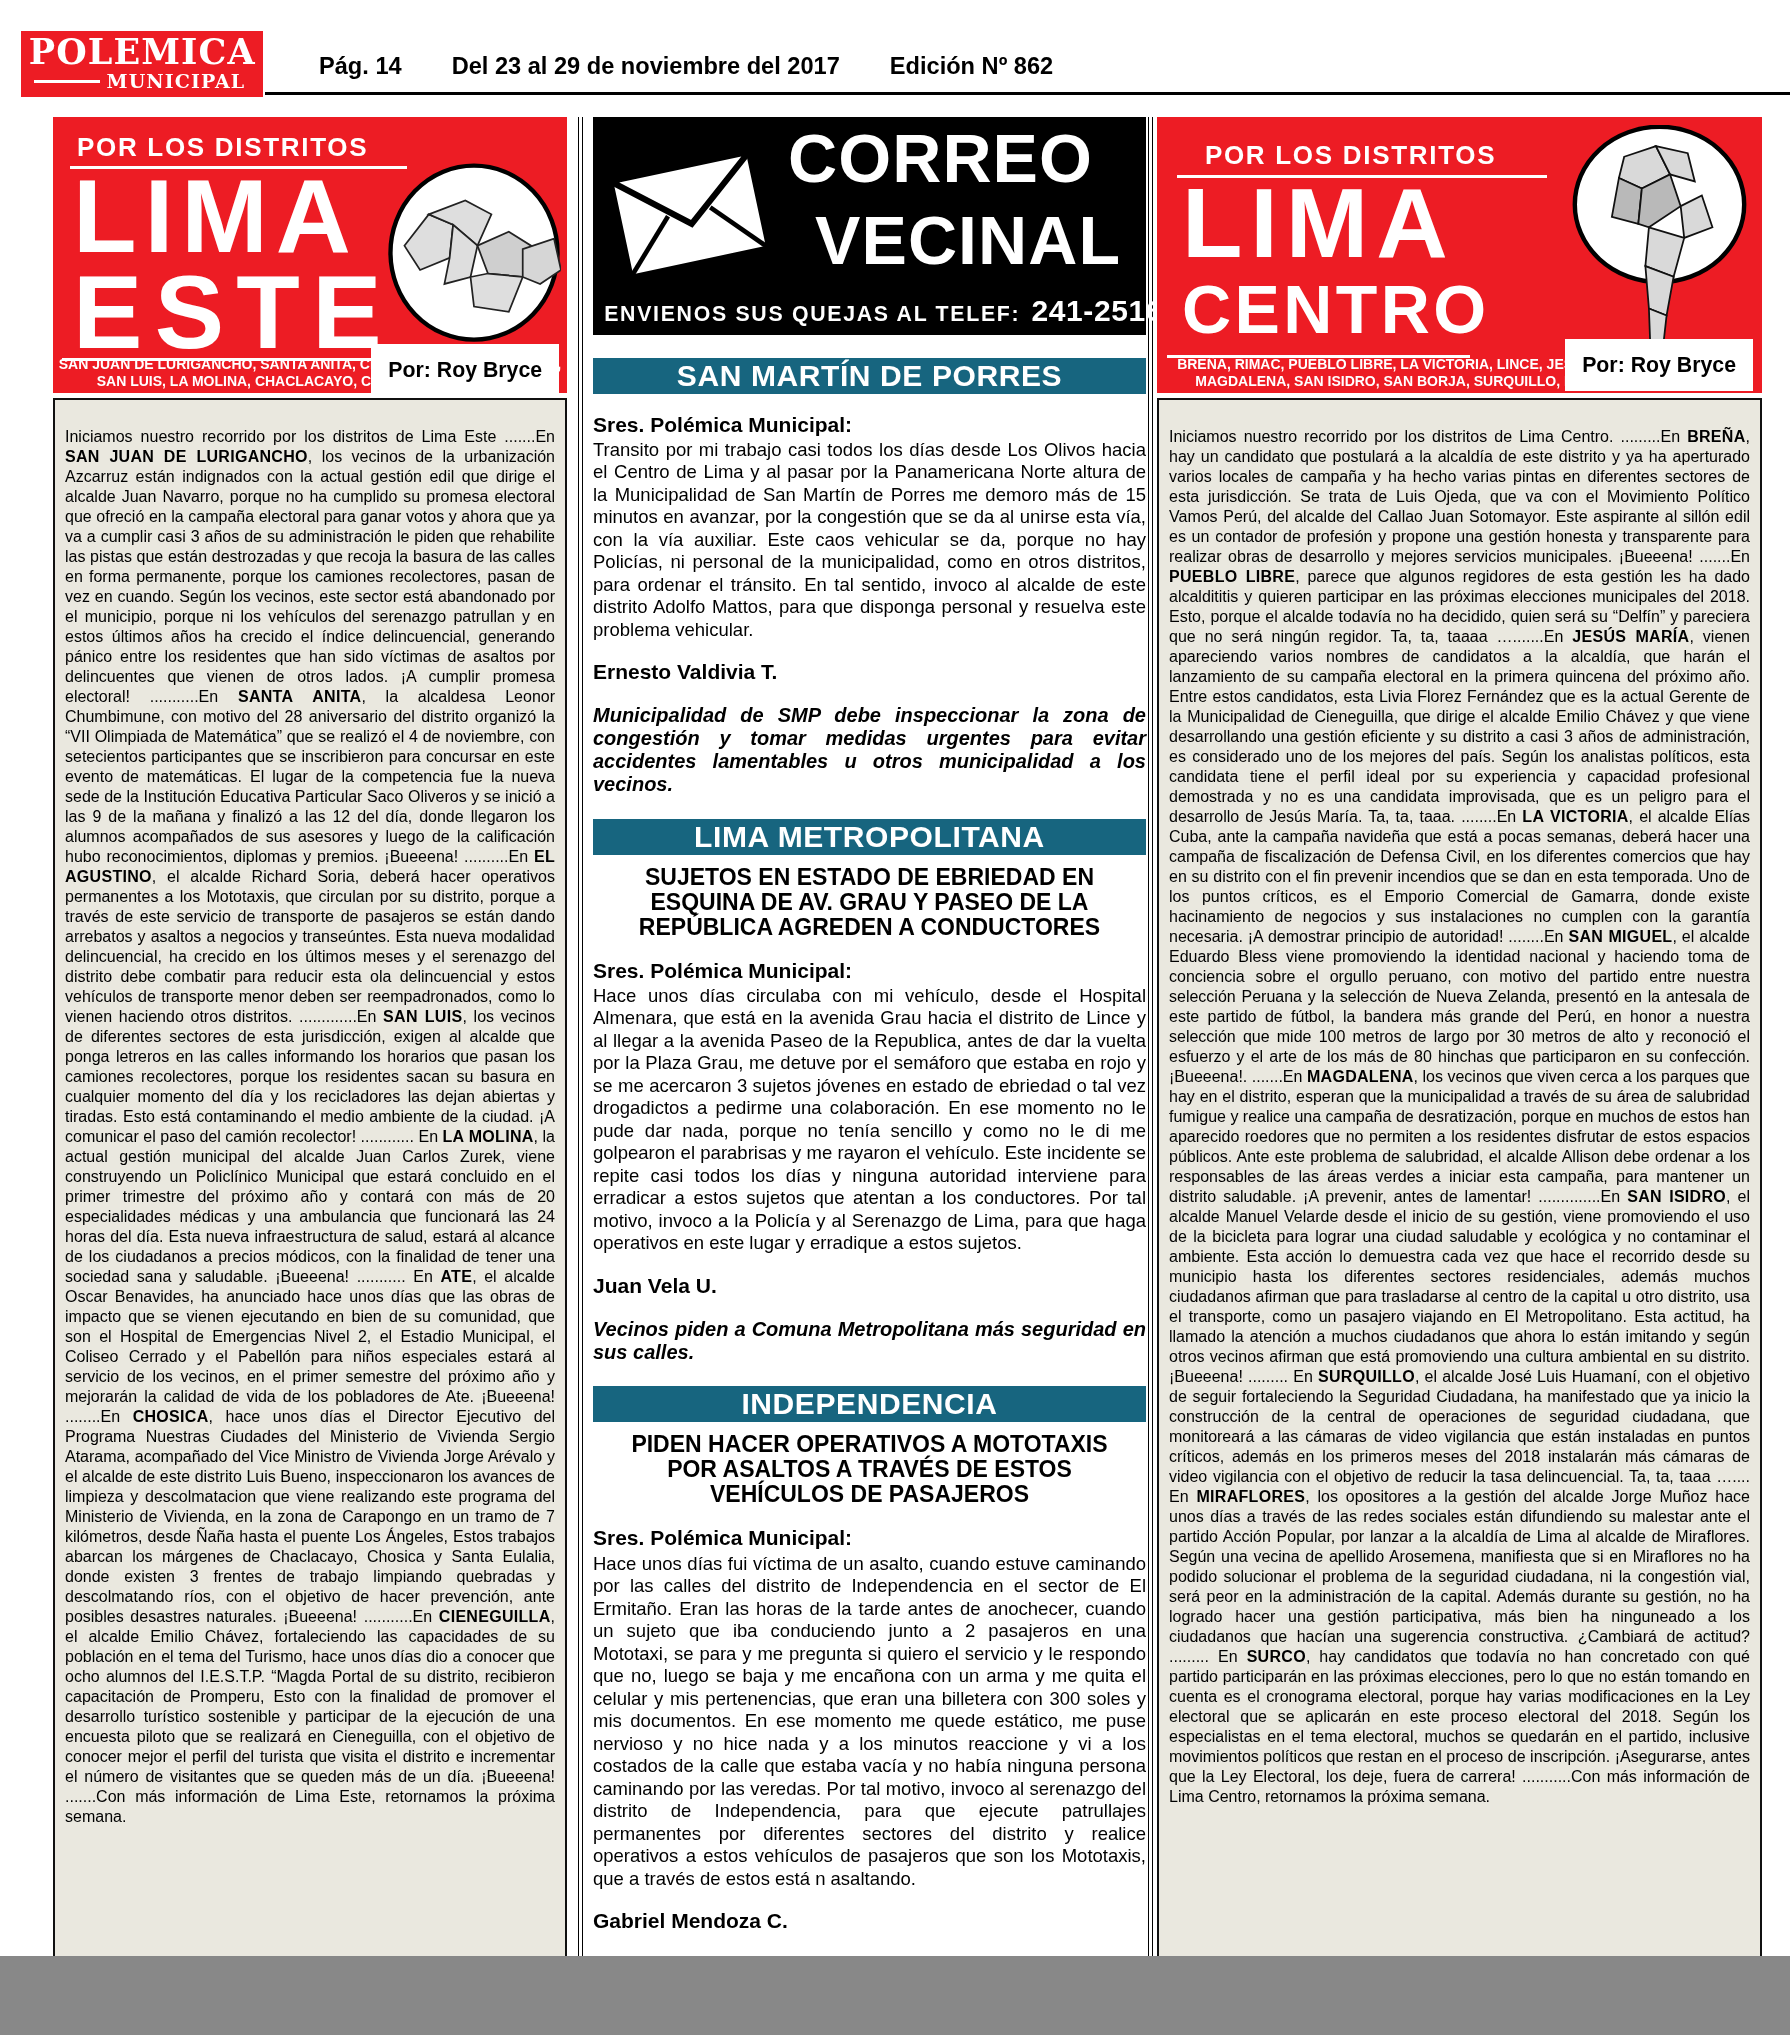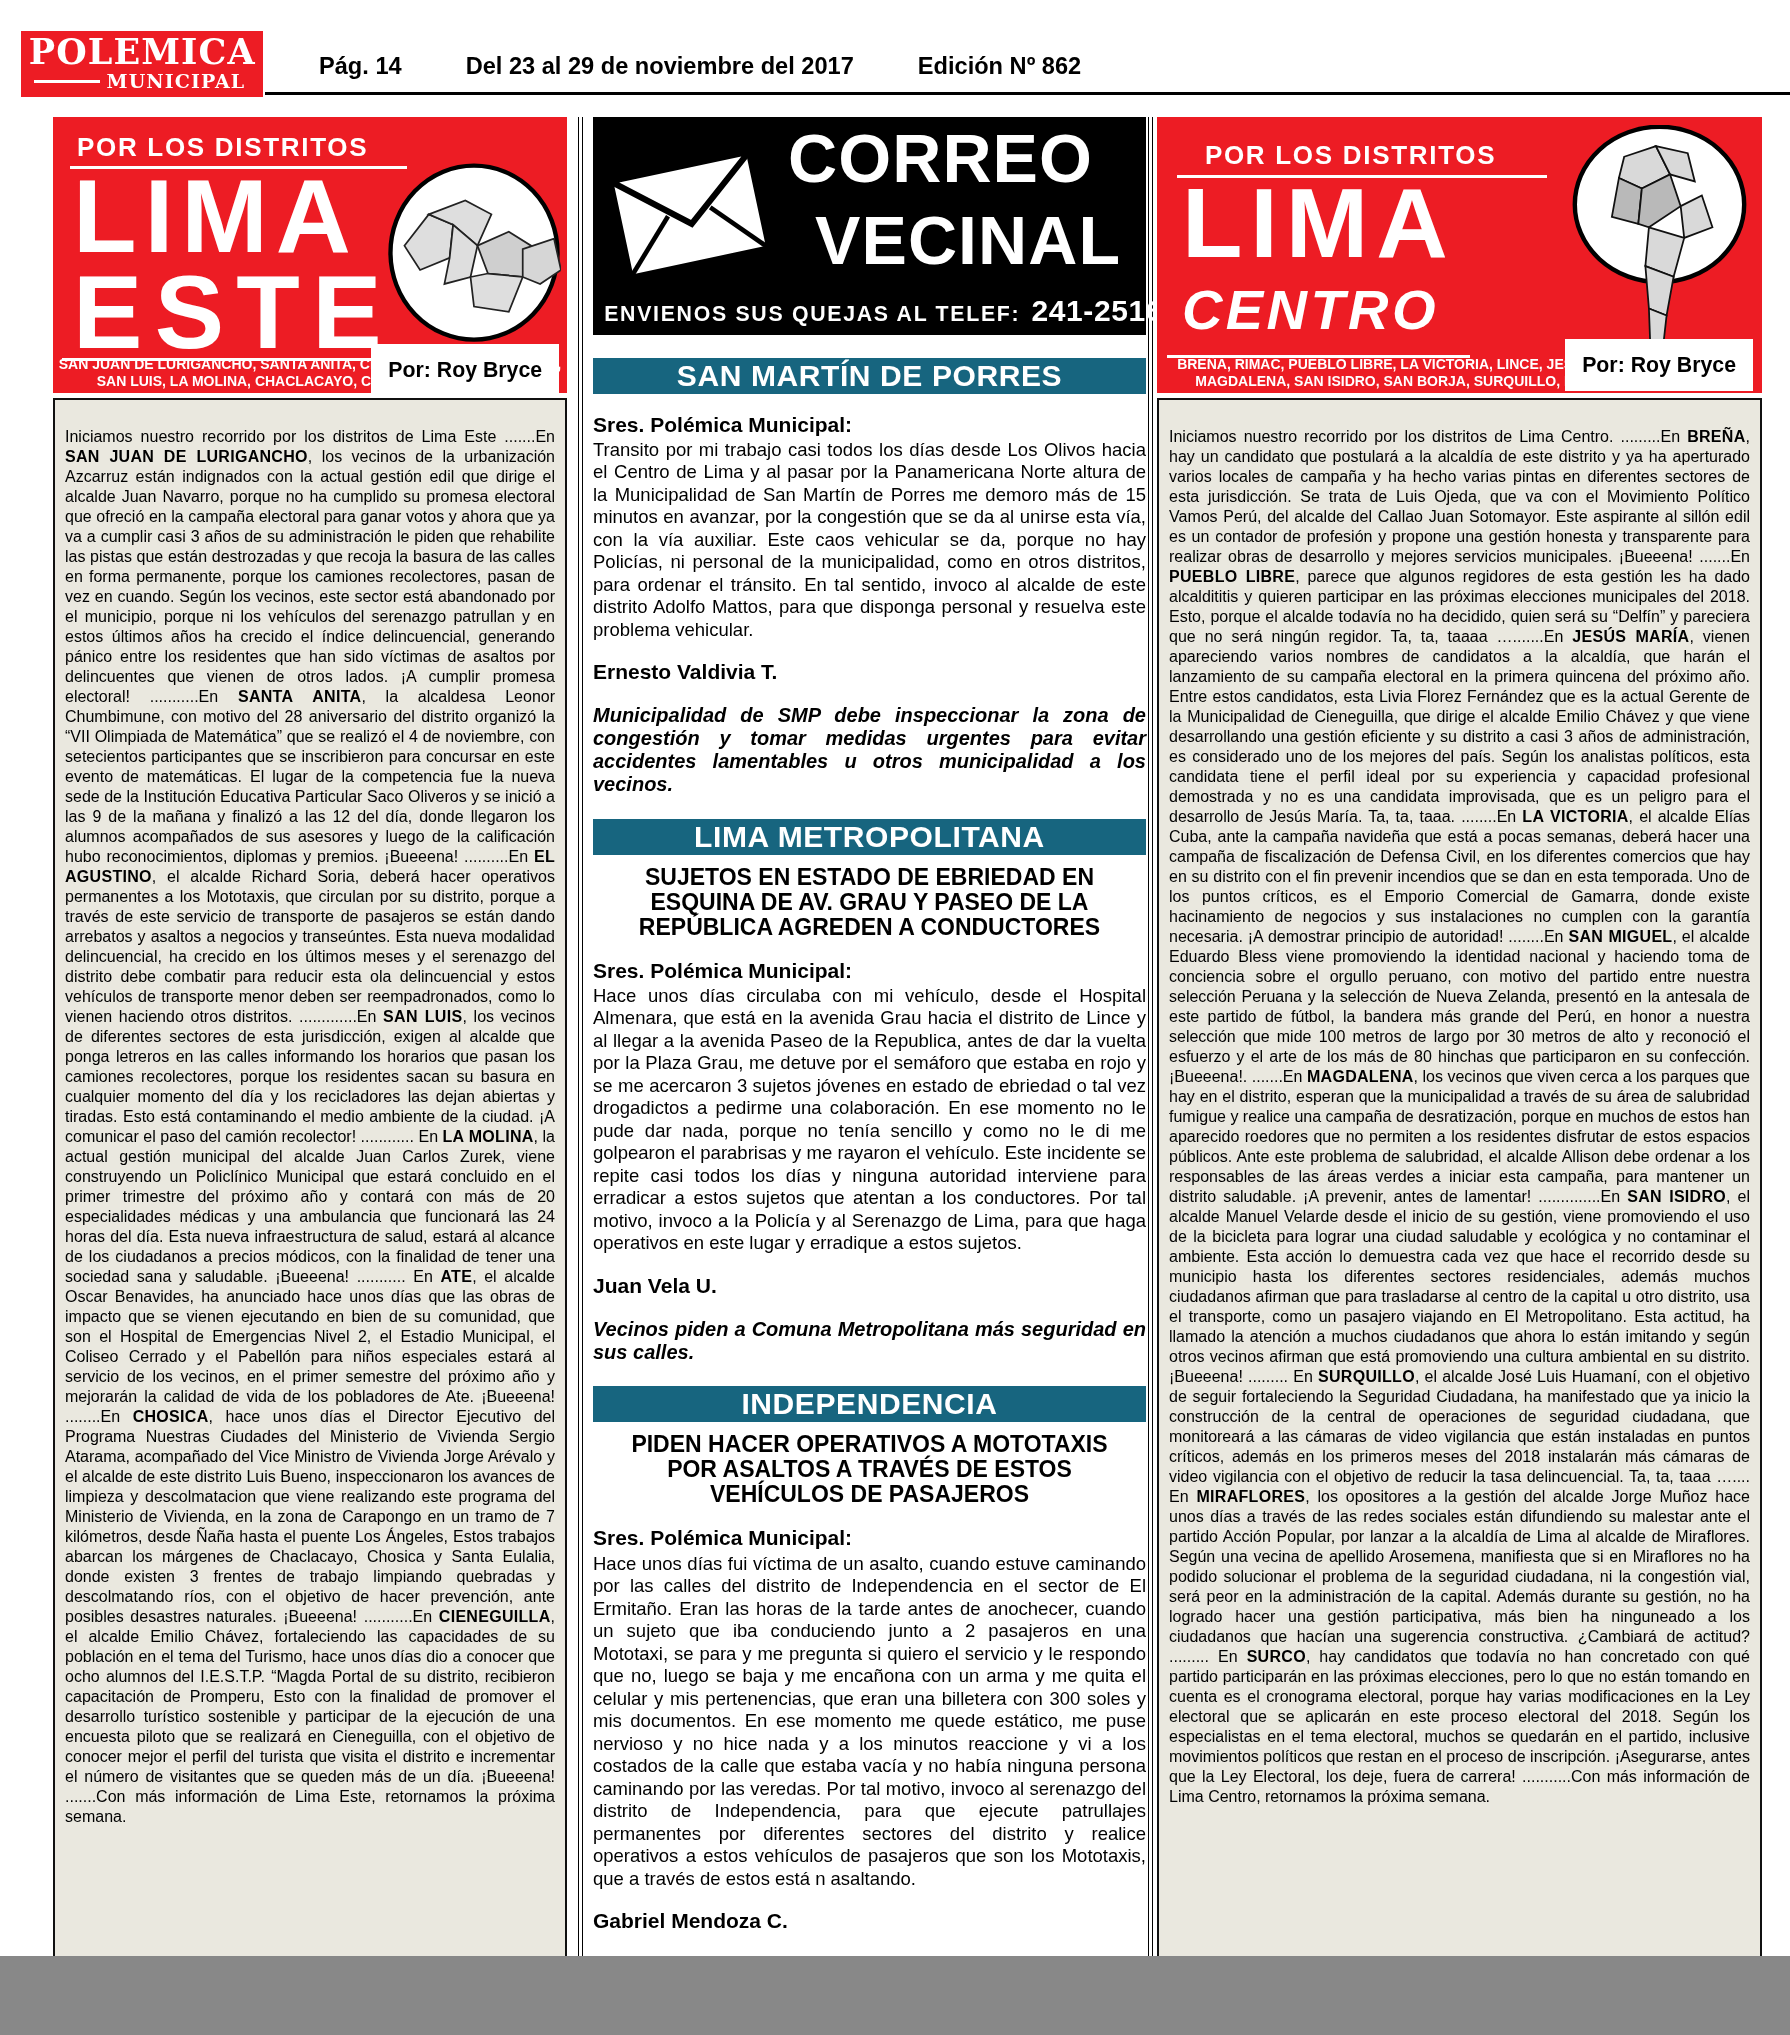--- a/index.html
+++ b/index.html
@@ -6,21 +6,21 @@
   .page{position:relative;width:1790px;height:1956px;background:#ffffff;
         font-family:"Liberation Sans",sans-serif;color:#000;overflow:hidden;}
 
   
   .logo{position:absolute;left:21.3px;top:31px;width:242px;height:66px;background:var(--red,#ed1c24);
         color:#fff;text-align:center;box-sizing:border-box;padding-top:3.4px;}
   .logo-l1{font-family:"DejaVu Serif",serif;font-weight:bold;font-size:35px;line-height:35px;letter-spacing:1.1px;}
   .logo-row{display:flex;justify-content:flex-end;align-items:center;padding-right:18px;margin-top:1.1px;}
   .logo-dash{width:66px;height:3.9px;background:#fff;margin-right:6.7px;}
   .logo-l2{font-family:"DejaVu Serif",serif;font-weight:bold;font-size:19px;letter-spacing:1.1px;}
-  .mast-info{position:absolute;left:319px;top:53px;display:flex;gap:64px;font-size:23.6px;font-weight:bold;white-space:nowrap;}
+  .mast-info{position:absolute;left:319px;top:53px;display:flex;gap:50px;font-size:23.6px;font-weight:bold;white-space:nowrap;}
   .mast-rule{position:absolute;left:265px;top:92px;width:1525px;height:3.4px;background:#000;}
 
   
   .col{position:absolute;top:117px;}
   .col-left{left:53px;width:514px;}
   .col-mid{left:593px;width:553px;}
   .col-right{left:1157px;width:605px;}
   .vrule{position:absolute;top:117px;height:1893px;width:5px;box-sizing:border-box;
          border-left:1.7px solid #000;border-right:1.7px solid #000;}
   .vrule-1{left:578px;}
@@ -41,21 +41,21 @@
   .col-left .kl1{top:49px;left:17px;width:337px;}
   .col-left .big1{top:54px;left:20px;font-size:104px;line-height:90px;letter-spacing:7.9px;}
   .col-left .big2{top:150px;left:20px;font-size:104px;line-height:90px;letter-spacing:12.3px;}
   .col-left .map-svg{top:44px;right:5.6px;width:174px;height:185px;}
   .col-left .byline{right:7.9px;top:227px;}
   .col-left .kl2{top:241px;left:9px;width:314px;}
 
   .col-right .kicker{top:22.5px;left:3%;width:58%;}
   .col-right .kl1{top:58px;left:20px;width:370px;}
   .col-right .big1{top:63px;left:25px;font-size:99px;line-height:85px;letter-spacing:7.9px;}
-  .col-right .big2{top:153px;left:25px;font-size:56px;line-height:79px;letter-spacing:3.4px;font-style:italic;}
+  .col-right .big2{top:153px;left:25px;font-size:68px;line-height:79px;letter-spacing:3.4px;}
   .col-right .map-svg{top:7.9px;right:10px;width:185px;height:247px;}
   .col-right .byline{right:9px;top:222px;}
   .col-right .kl2{top:238px;left:10px;width:303px;}
 
   
   .body-box{margin-top:4.5px;border:2.8px solid #101010;background:var(--paper,#eae8df);
             height:1606px;box-sizing:border-box;padding:11.2px 10px;overflow:hidden;}
   .body-text{font-size:16px;line-height:20px;text-align:justify;}
   .body-text b{letter-spacing:0.3px;}
 

